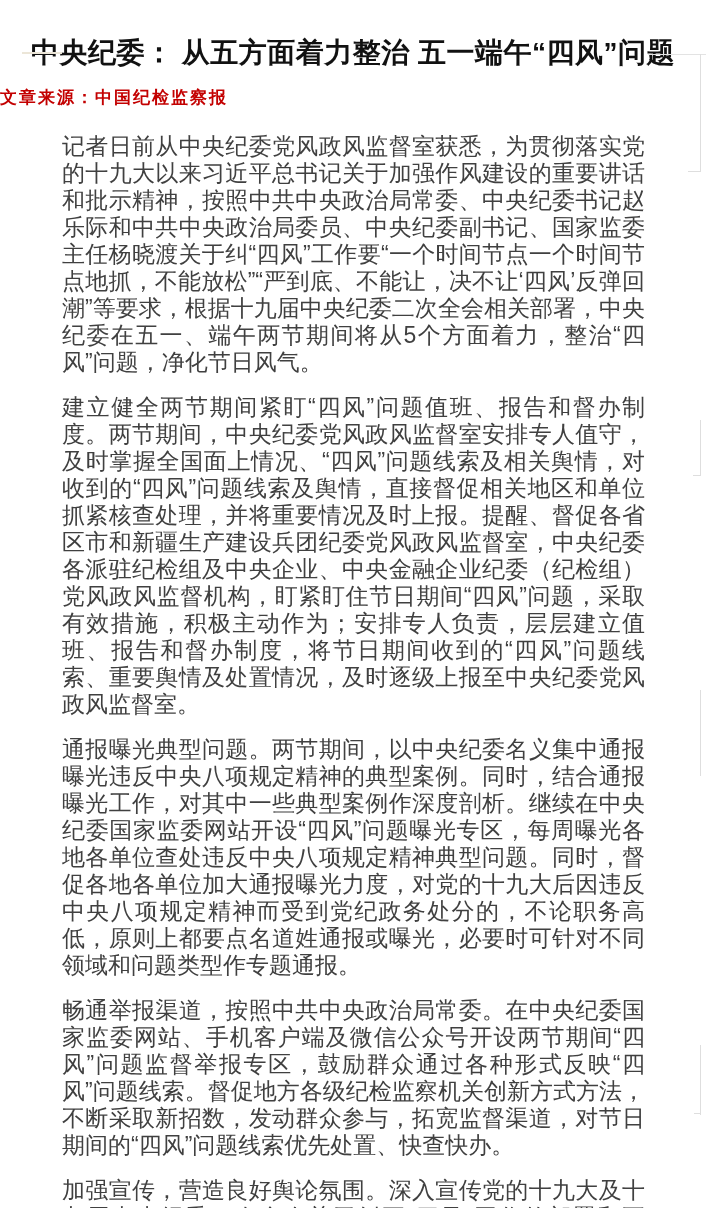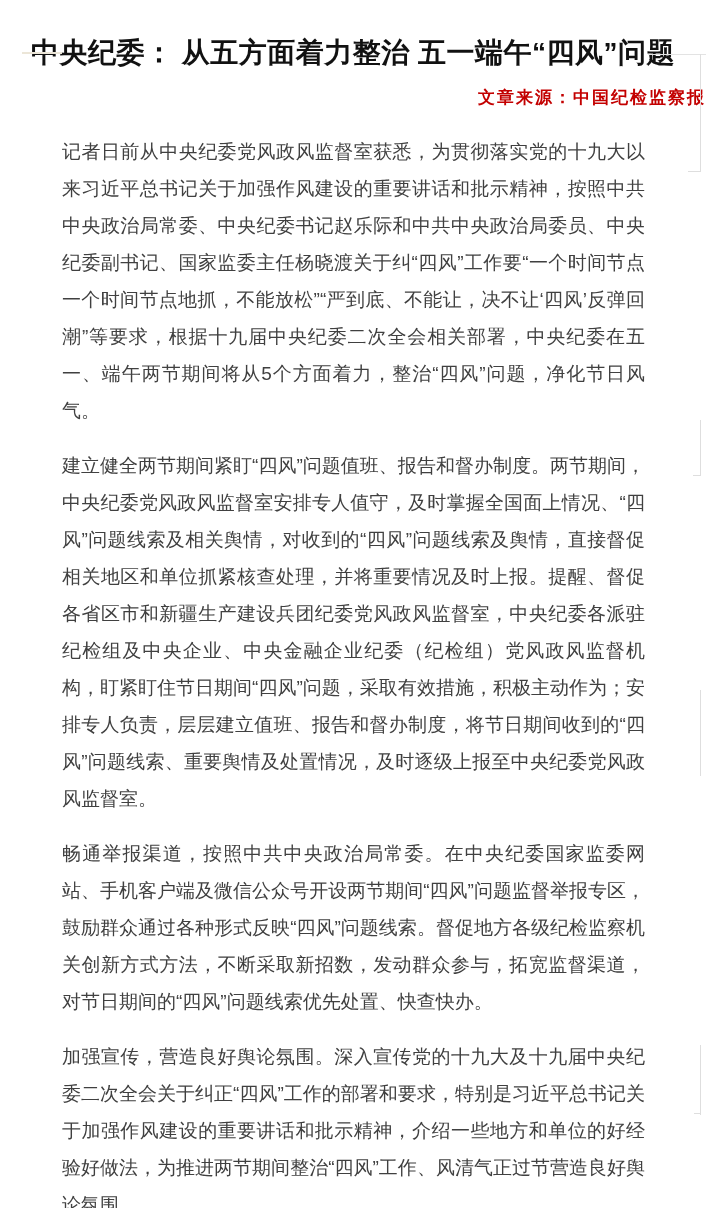--- a/index.html
+++ b/index.html
@@ -20,35 +20,35 @@
     padding-top: 36px;
     text-align: center;
     font-size: 28px;
     line-height: 33px;
     font-weight: bold;
     color: #111111;
     letter-spacing: 0.5px;
   }
   .article-source {
     margin-top: 17px;
-    text-align: right;
+    text-align: left;
     font-family: "Liberation Serif", "DejaVu Serif", serif;
     font-size: 17px;
     font-weight: bold;
     color: #c30000;
     letter-spacing: 2px;
   }
   .article-body {
     margin-top: 24px;
     padding: 0 61px 0 62px;
   }
   .article-body p {
     margin: 0 0 18px 0;
-    font-size: 19px;
-    line-height: 37px;
+    font-size: 23px;
+    line-height: 27px;
     text-align: justify;
     text-justify: inter-ideograph;
     color: #404040;
     word-break: break-all;
   }
   
   .artifact {
     position: absolute;
     background: #dedede;
   }
@@ -67,20 +67,21 @@
 
 <div class="page">
 
   <h1 class="article-title">中央纪委： 从五方面着力整治 五一端午“四风”问题</h1>
 
   <div class="article-source">文章来源：中国纪检监察报</div>
 
   <div class="article-body">
     <p>记者日前从中央纪委党风政风监督室获悉，为贯彻落实党的十九大以来习近平总书记关于加强作风建设的重要讲话和批示精神，按照中共中央政治局常委、中央纪委书记赵乐际和中共中央政治局委员、中央纪委副书记、国家监委主任杨晓渡关于纠“四风”工作要“一个时间节点一个时间节点地抓，不能放松”“严到底、不能让，决不让‘四风’反弹回潮”等要求，根据十九届中央纪委二次全会相关部署，中央纪委在五一、端午两节期间将从5个方面着力，整治“四风”问题，净化节日风气。</p>
     <p>建立健全两节期间紧盯“四风”问题值班、报告和督办制度。两节期间，中央纪委党风政风监督室安排专人值守，及时掌握全国面上情况、“四风”问题线索及相关舆情，对收到的“四风”问题线索及舆情，直接督促相关地区和单位抓紧核查处理，并将重要情况及时上报。提醒、督促各省区市和新疆生产建设兵团纪委党风政风监督室，中央纪委各派驻纪检组及中央企业、中央金融企业纪委（纪检组）党风政风监督机构，盯紧盯住节日期间“四风”问题，采取有效措施，积极主动作为；安排专人负责，层层建立值班、报告和督办制度，将节日期间收到的“四风”问题线索、重要舆情及处置情况，及时逐级上报至中央纪委党风政风监督室。</p>
+    <p>通报曝光典型问题。两节期间，以中央纪委名义集中通报曝光违反中央八项规定精神的典型案例。同时，结合通报曝光工作，对其中一些典型案例作深度剖析。继续在中央纪委国家监委网站开设“四风”问题曝光专区，每周曝光各地各单位查处违反中央八项规定精神典型问题。同时，督促各地各单位加大通报曝光力度，对党的十九大后因违反中央八项规定精神而受到党纪政务处分的，不论职务高低，原则上都要点名道姓通报或曝光，必要时可针对不同领域和问题类型作专题通报。</p>
     <p>畅通举报渠道，按照中共中央政治局常委。在中央纪委国家监委网站、手机客户端及微信公众号开设两节期间“四风”问题监督举报专区，鼓励群众通过各种形式反映“四风”问题线索。督促地方各级纪检监察机关创新方式方法，不断采取新招数，发动群众参与，拓宽监督渠道，对节日期间的“四风”问题线索优先处置、快查快办。</p>
     <p>加强宣传，营造良好舆论氛围。深入宣传党的十九大及十九届中央纪委二次全会关于纠正“四风”工作的部署和要求，特别是习近平总书记关于加强作风建设的重要讲话和批示精神，介绍一些地方和单位的好经验好做法，为推进两节期间整治“四风”工作、风清气正过节营造良好舆论氛围。</p>
 
   </div>
 
   <div class="artifact a-left-beige"></div>
   <div class="artifact a-top-right"></div>
   <div class="artifact a-right-1"></div>
   <div class="artifact a-right-1-tick"></div>
   <div class="artifact a-right-2"></div>

